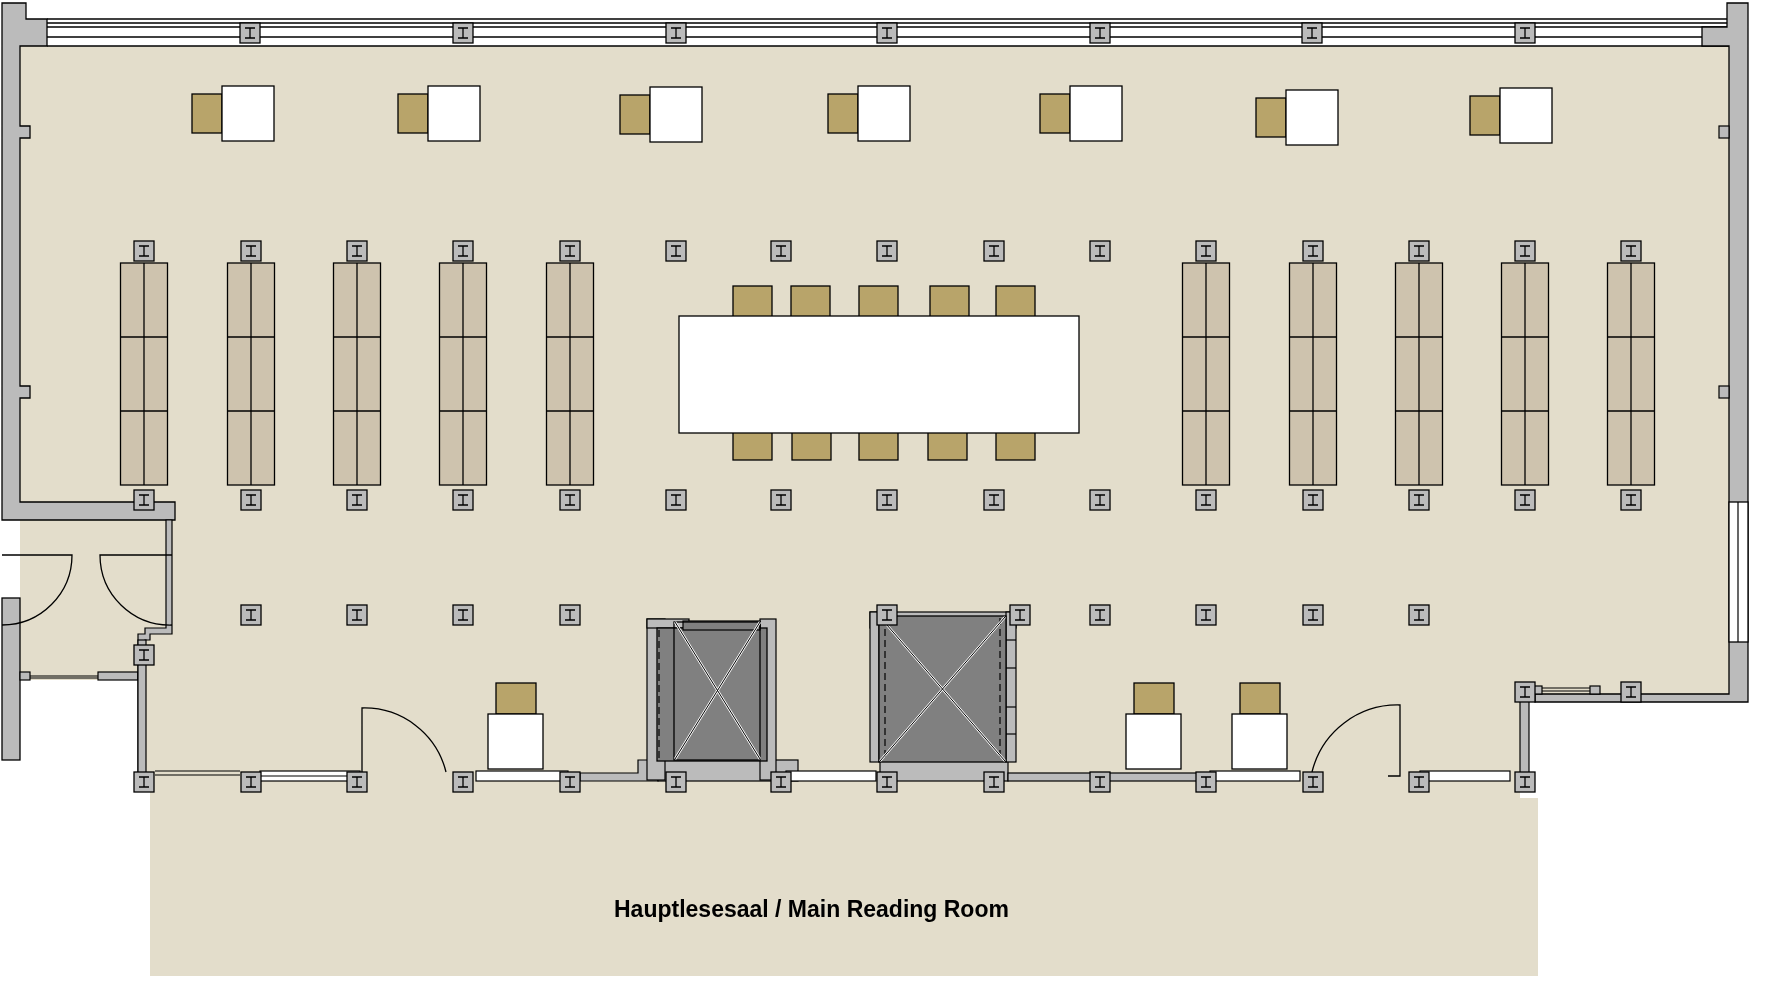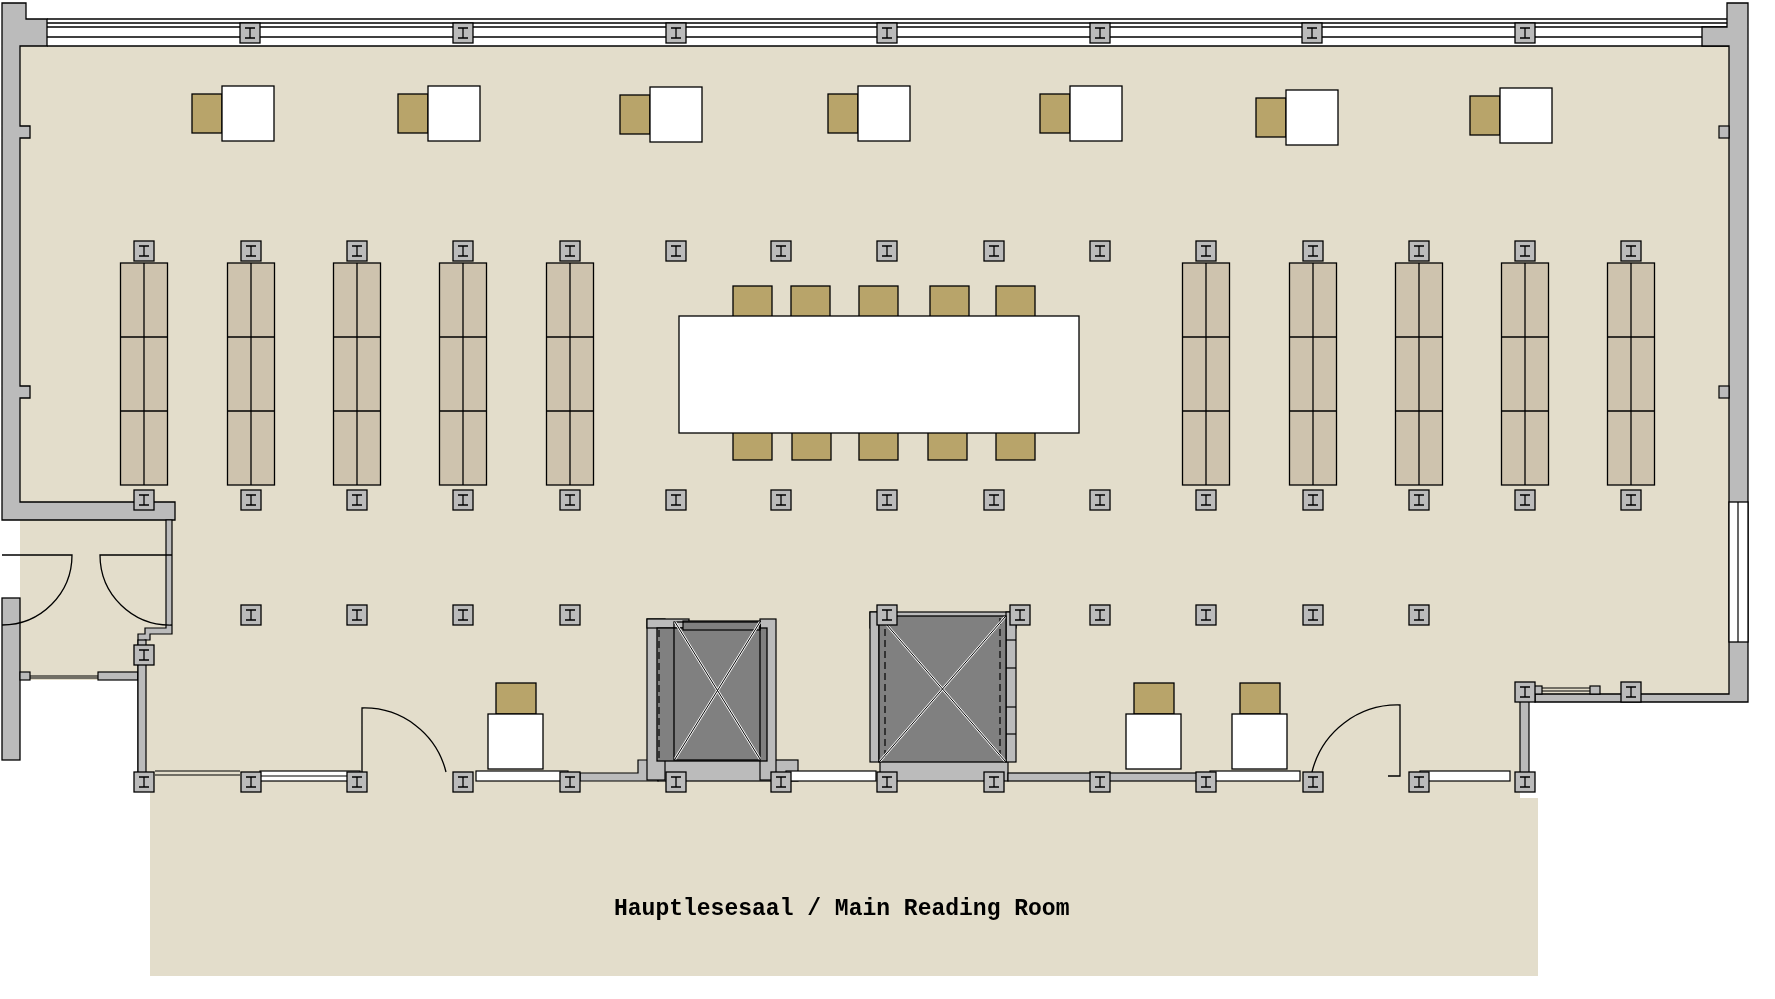--- a/index.html
+++ b/index.html
@@ -1,20 +1,20 @@
 <!DOCTYPE html>
 <html><head>
 <meta charset="utf-8">
 <style>
   html, body { margin: 0; padding: 0; background: #ffffff; }
   body { width: 1775px; height: 999px; position: relative; overflow: hidden; font-family: "Liberation Sans", sans-serif; }
   #plan { position: absolute; left: 0; top: 0; }
   .room-label {
     position: absolute; left: 614px; top: 896px;
-    font-family: Liberation Mono, monospace; font-weight: bold; font-size: 23px; color: #000;
+    font-family: Liberation Sans, sans-serif; font-weight: bold; font-size: 23px; color: #000;
     white-space: nowrap;
   }
 </style>
 </head>
 <body>
 
 <svg id="plan" width="1775" height="999" viewBox="0 0 1775 999" xmlns="http://www.w3.org/2000/svg">
   <defs>
     <g id="col">
       <rect x="-10" y="-10" width="20" height="20" fill="#bbbbbb" stroke="#000" stroke-width="1.3"></rect>

